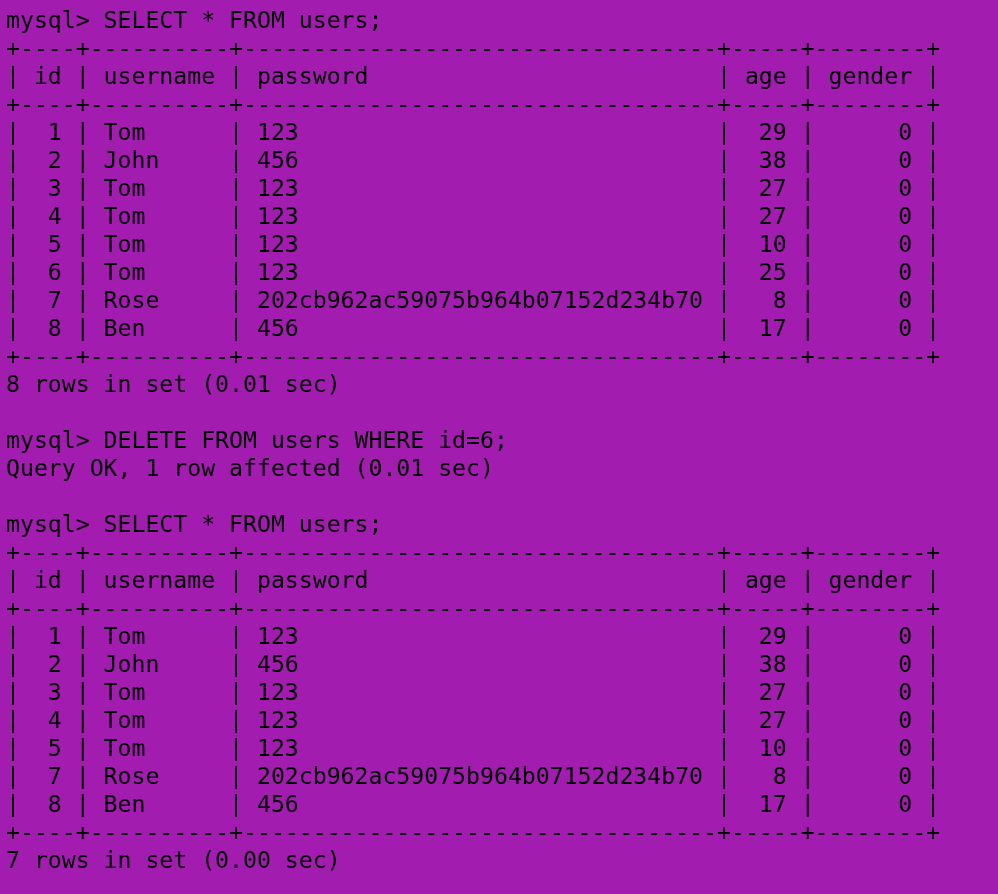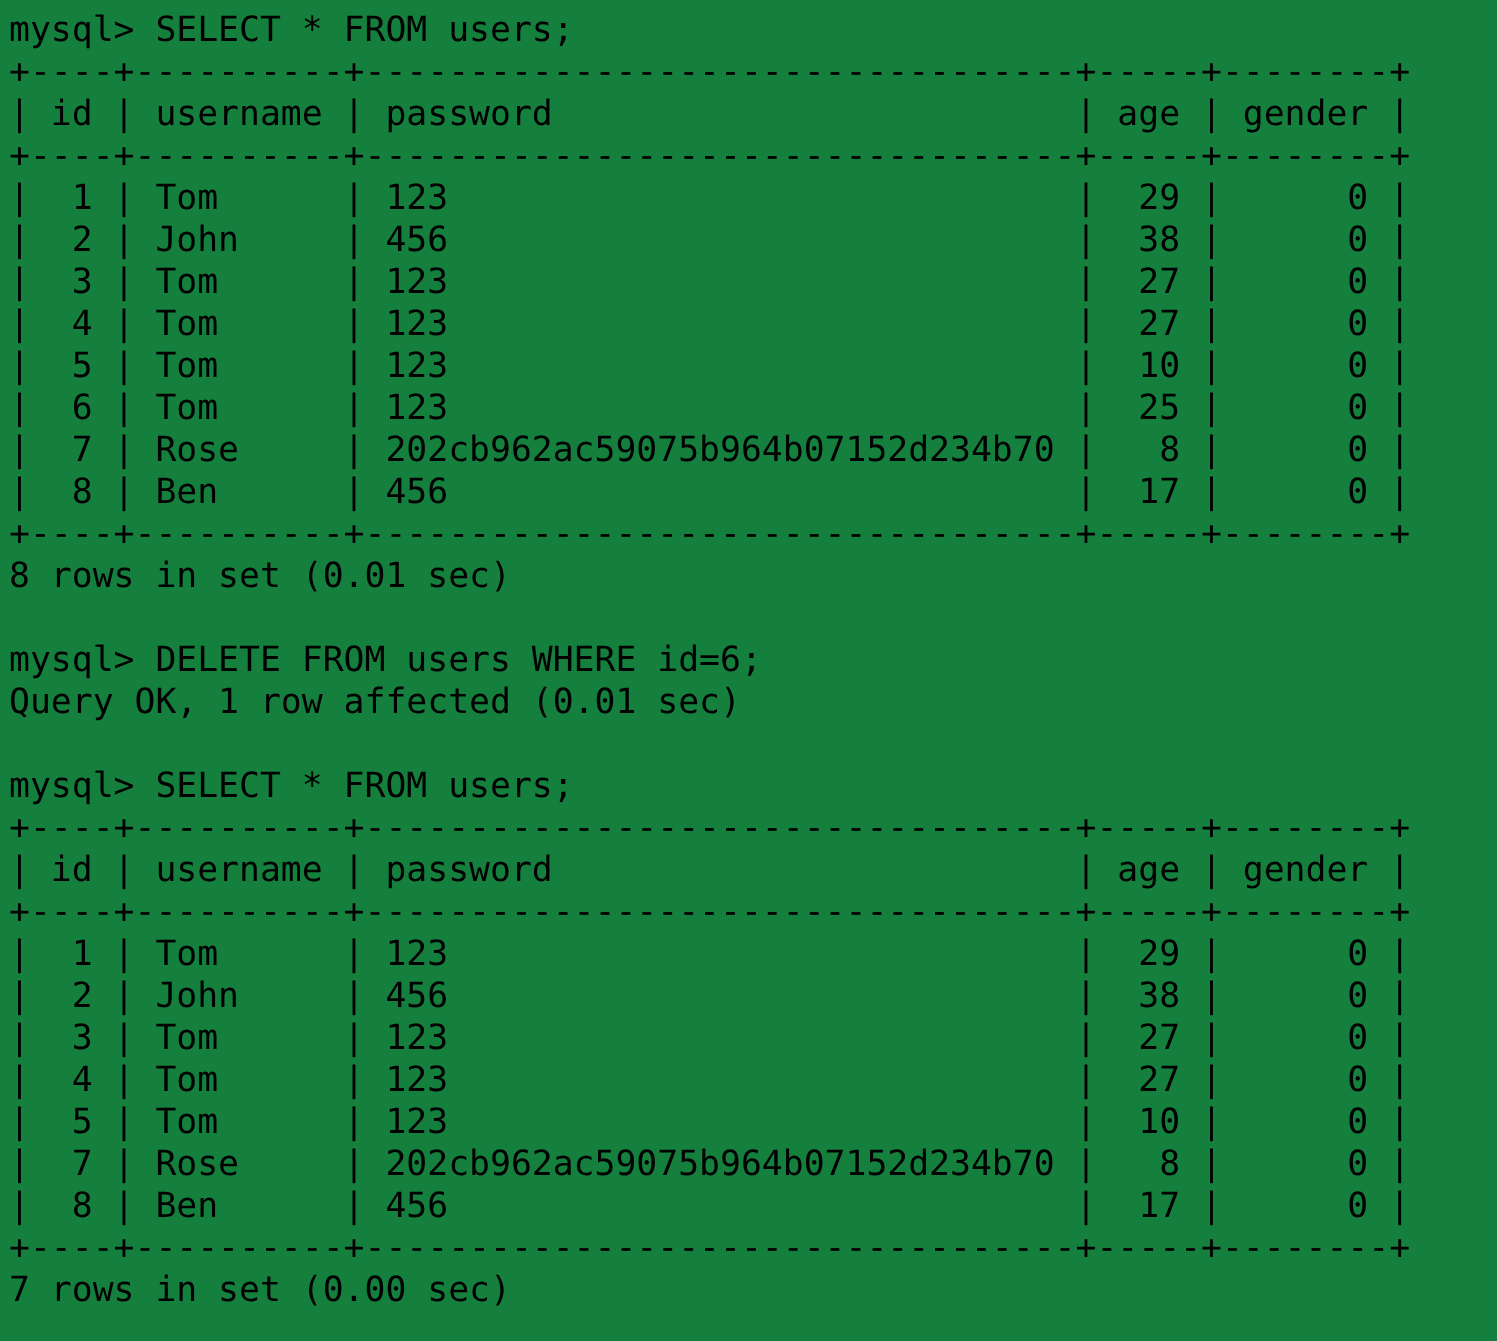--- a/index.html
+++ b/index.html
@@ -11,21 +11,21 @@
   body {
     width: 998px;
     height: 894px;
     overflow: hidden;
     font-family: "DejaVu Sans Mono", "Liberation Mono", monospace;
   }
   #terminal {
     box-sizing: border-box;
     width: 998px;
     height: 894px;
-    background: #15803d;
+    background: #a21caf;
     color: #000000;
     padding: 6px 0 0 0;
     font-family: "DejaVu Sans Mono", "Liberation Mono", monospace;
     font-size: 20.5px;
     line-height: 28px;
     letter-spacing: 0px;
     white-space: pre;
     -webkit-font-smoothing: none;
   }
   .line {

